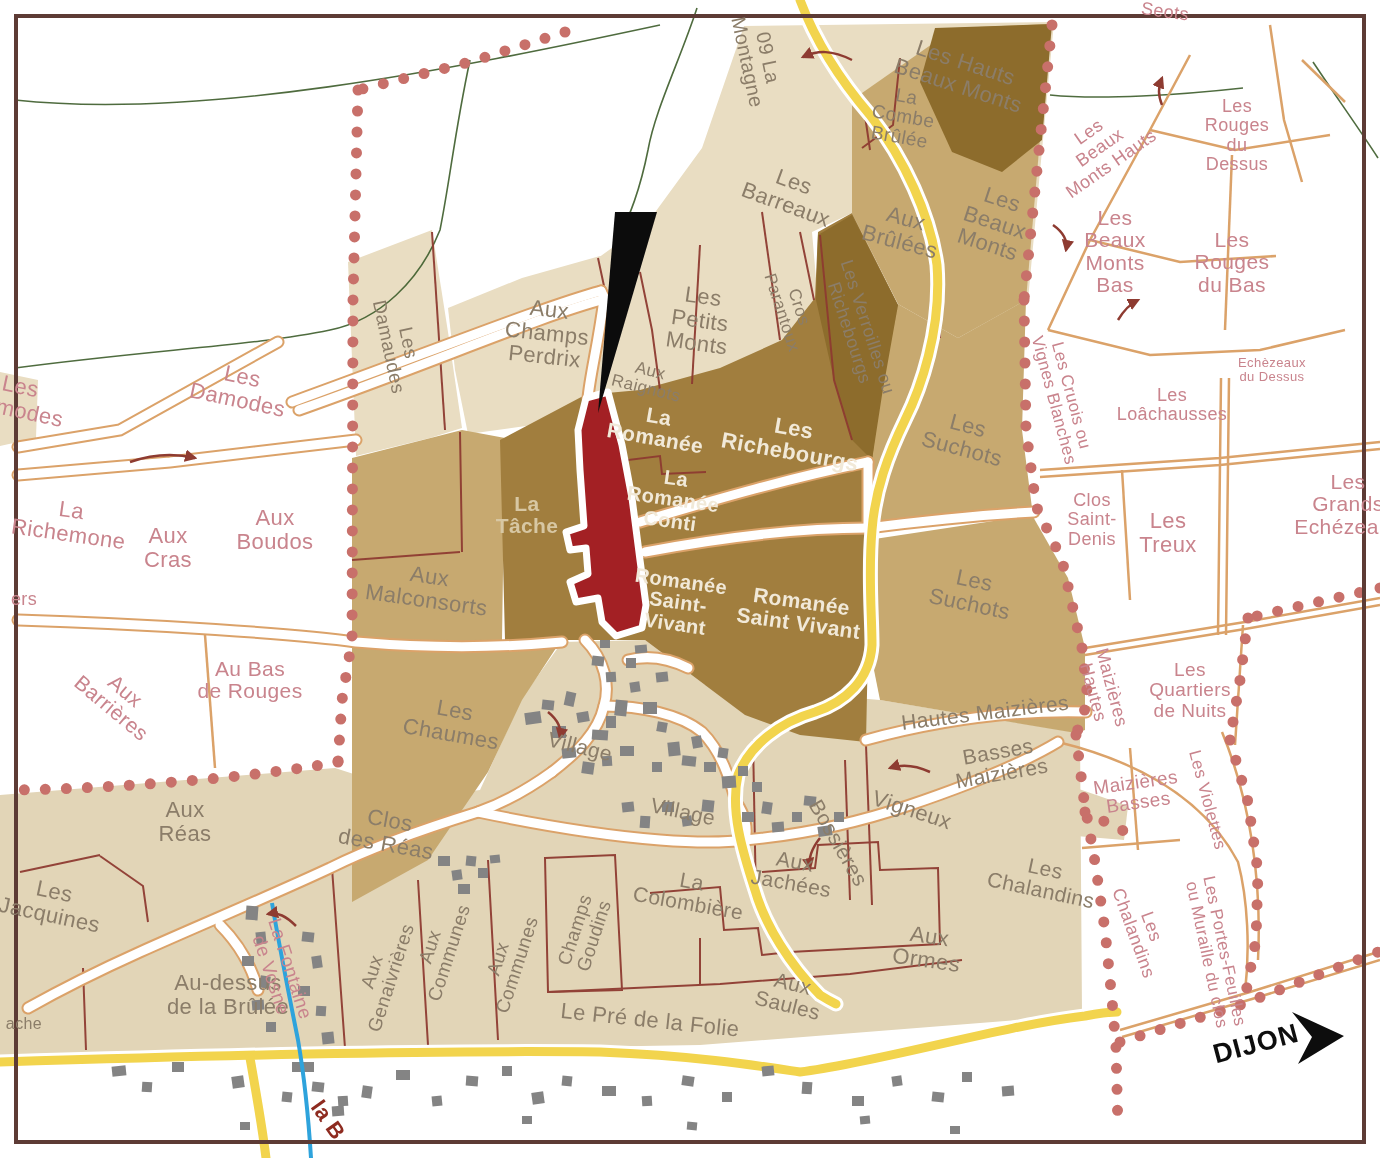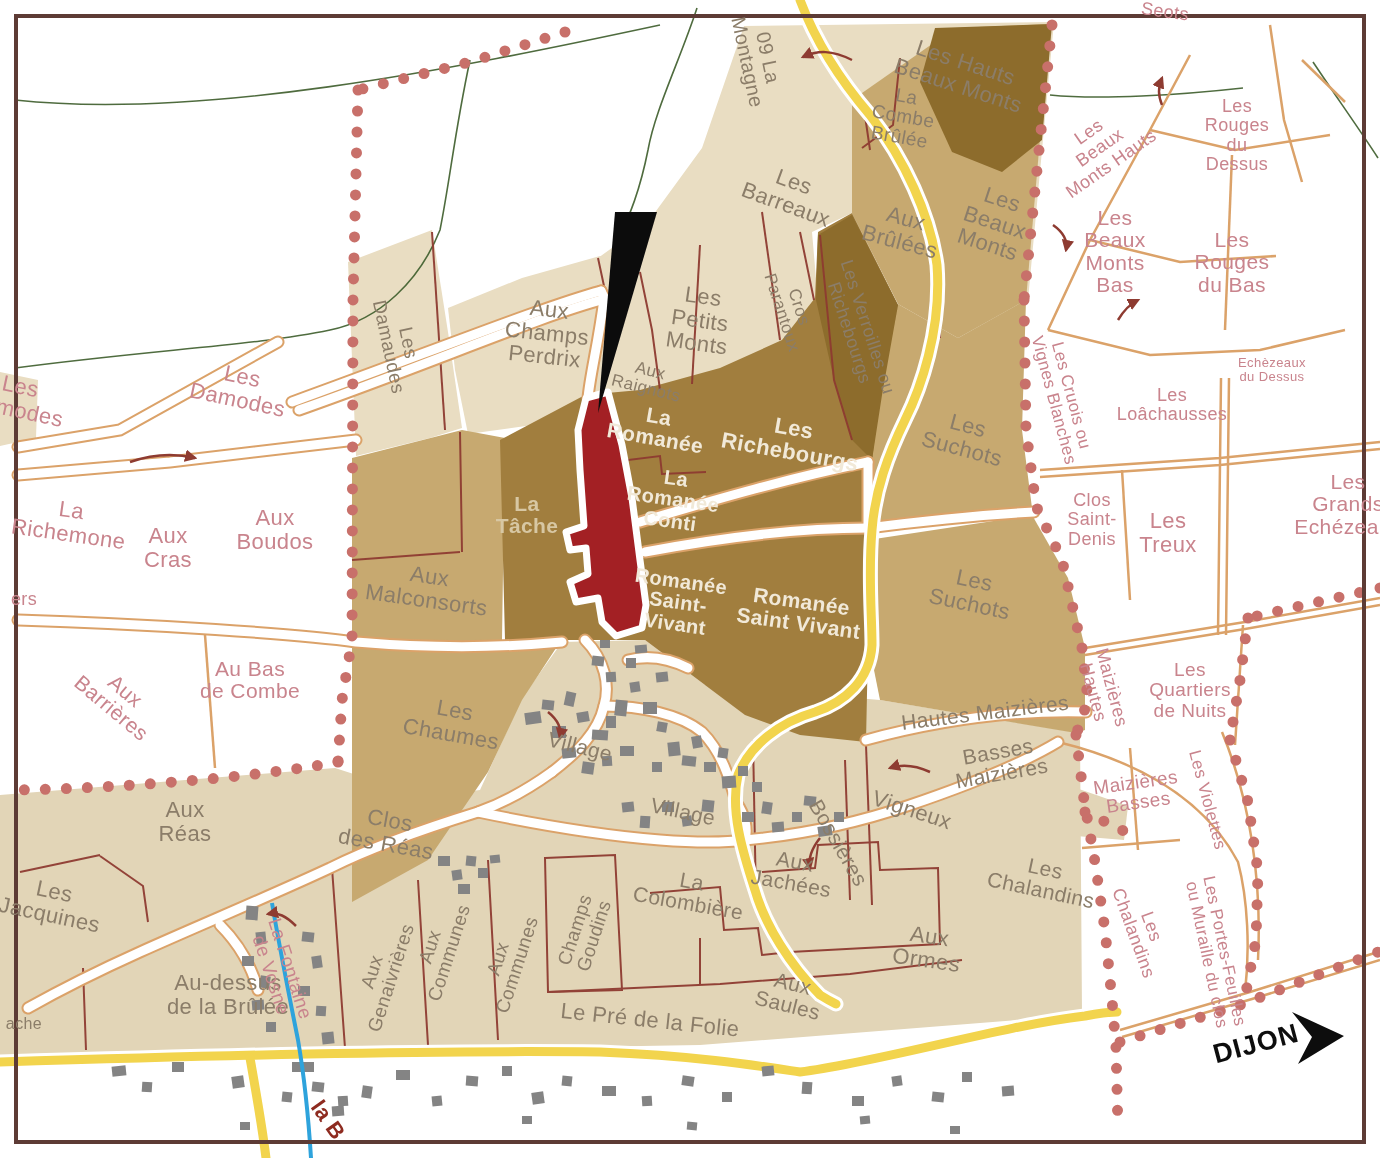--- a/index.html
+++ b/index.html
@@ -339,21 +339,21 @@
       <div class="map-label pink" style="left: 70px; top: 522px; font-size: 22px; --r: 8deg;">La
 Richemone</div>
       <div class="map-label pink" style="left: 24px; top: 600px; font-size: 18px; --r: 0deg;">ers</div>
       <div class="map-label pink" style="left: 168px; top: 548px; font-size: 22px; --r: 0deg;">Aux
 Cras</div>
       <div class="map-label pink" style="left: 275px; top: 530px; font-size: 22px; --r: 0deg;">Aux
 Boudos</div>
       <div class="map-label pink" style="left: 118px; top: 700px; font-size: 21px; --r: 40deg;">Aux
 Barrières</div>
       <div class="map-label pink" style="left: 250px; top: 680px; font-size: 21px; --r: 0deg;">Au Bas
-de Combe</div>
+de Rouges</div>
       <div class="map-label gray" style="left: 185px; top: 822px; font-size: 22px; --r: 0deg;">Aux
 Réas</div>
       <div class="map-label gray" style="left: 52px; top: 903px; font-size: 22px; --r: 12deg;">Les
 Jacquines</div>
       <div class="map-label gray" style="left: 228px; top: 995px; font-size: 22px; --r: 0deg;">Au-dessus
 de la Brûlée</div>
       <div class="map-label gray" style="left: 24px; top: 1024px; font-size: 16px; --r: 0deg;">ache</div>
       <div class="map-label pink" style="left: 280px; top: 972px; font-size: 19px; --r: 72deg;">La Fontaine
 de Vosne</div>
       <div class="map-label gray" style="left: 382px; top: 975px; font-size: 19px; --r: -72deg;">Aux

